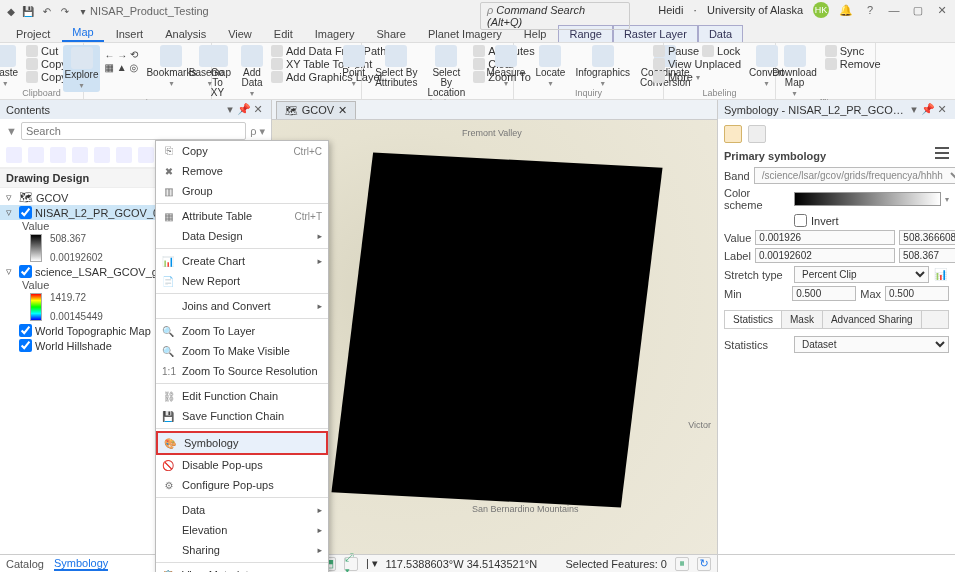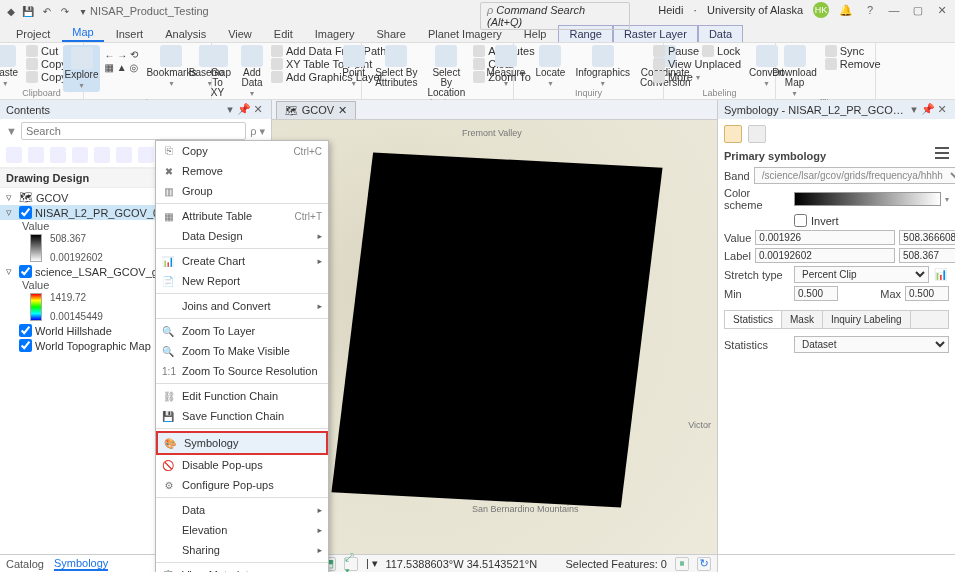--- a/index.html
+++ b/index.html
@@ -71,21 +71,21 @@
   .raster{position:absolute;left:80px;top:40px;width:290px;height:340px;background:#000;transform:skew(-6deg,2deg) rotate(1deg)}
   .statusbar{position:absolute;bottom:0;left:0;right:0;height:18px;background:#f6f6f6;border-top:1px solid #ccc;display:flex;align-items:center;padding:0 6px;gap:8px;font-size:10px;color:#555}
   .statusbar .sp{flex:1}
   .sb-ico{width:14px;height:14px;display:inline-flex;align-items:center;justify-content:center;color:#4a7;border:1px solid #ccc;border-radius:2px}
 
   .sym-pane{width:238px;background:#fff;border-left:1px solid #ccc;display:flex;flex-direction:column}
   .sym-body{padding:4px 6px;display:flex;flex-direction:column;gap:3px;overflow:auto}
   .sym-row{display:flex;align-items:center;gap:4px}
   .sym-row label{width:66px;color:#444}
   .sym-row select,.sym-row input{flex:1;border:1px solid #bbb;padding:1px 3px;font-size:10px;background:#fafafa}
-  .sym-row input.sm{width:44px;flex:none}
+  .sym-row input.sm{width:64px;flex:none}
   .grad{flex:1;height:14px;background:linear-gradient(90deg,#000,#fff);border:1px solid #999}
   .sym-hdr{font-weight:600;color:#444;padding:2px 0}
   .sym-tabs{display:flex;border:1px solid #ccc;background:#f3f3f3;margin-top:6px}
   .sym-tabs .t{padding:3px 8px;font-size:10px;border-right:1px solid #ccc}
   .sym-tabs .t.active{background:#fff}
   .sym-toolbar{display:flex;gap:6px;padding:2px 0}
   .sym-toolbar span{width:18px;height:18px;background:#fbe9c6;border:1px solid #d4b46a;border-radius:2px}
   .menu-ico{position:absolute;right:6px;top:28px;width:14px;height:12px;border-top:2px solid #555;border-bottom:2px solid #555}
   .menu-ico::before{content:"";position:absolute;top:3px;left:0;right:0;height:2px;background:#555}
   .bottom-tabs{position:absolute;bottom:0;left:0;right:0;height:18px;border-top:1px solid #ccc;display:flex;align-items:center;padding:0 6px;gap:10px;font-size:10px}
@@ -373,26 +373,26 @@
       <div style="display:flex;align-items:center">
           <div class="swatch2"></div>
         <div style="display:flex;flex-direction:column;justify-content:space-between;height:30px;margin-left:4px">
           <span class="vnum" style="padding-left:4px">1419.72</span>
           <span class="vnum" style="padding-left:4px">0.00145449</span>
         </div>
       </div>
       <div class="node">
           <span class="arrow"></span>
           <input type="checkbox" checked="" style=""> 
-          <span>World Hillshade</span>
+          <span>World Topographic Map</span>
         </div>
       <div class="node">
           <span class="arrow"></span>
           <input type="checkbox" checked="" style=""> 
-          <span>World Topographic Map</span>
+          <span>World Hillshade</span>
         </div>
     </div>
 
     <div class="ctxmenu">
       <div class="mi">
           <span class="ico">⎘</span>
           <span>Copy</span>
           <span class="sc">Ctrl+C</span>
         </div>
       <div class="mi">
@@ -562,21 +562,21 @@
       <div class="sym-row">
           <label>Min</label>
           <input class="sm" value="0.500" style="">
           <label style="width:auto;margin-left:auto">Max</label>
           <input class="sm" value="0.500" style="">
         </div>
 
       <div class="sym-tabs">
         <div class="t active">Statistics</div>
         <div class="t">Mask</div>
-        <div class="t">Inquiry Labeling</div>
+        <div class="t">Advanced Sharing</div>
       </div>
       <div class="sym-row" style="margin-top:4px">
           <label>Statistics</label>
           <select><option>Dataset</option></select>
         </div>
     </div>
     <div class="bottom-tabs">
       <span class="bt">Catalog</span>
       <span class="bt active">Symbology</span>
     </div>

